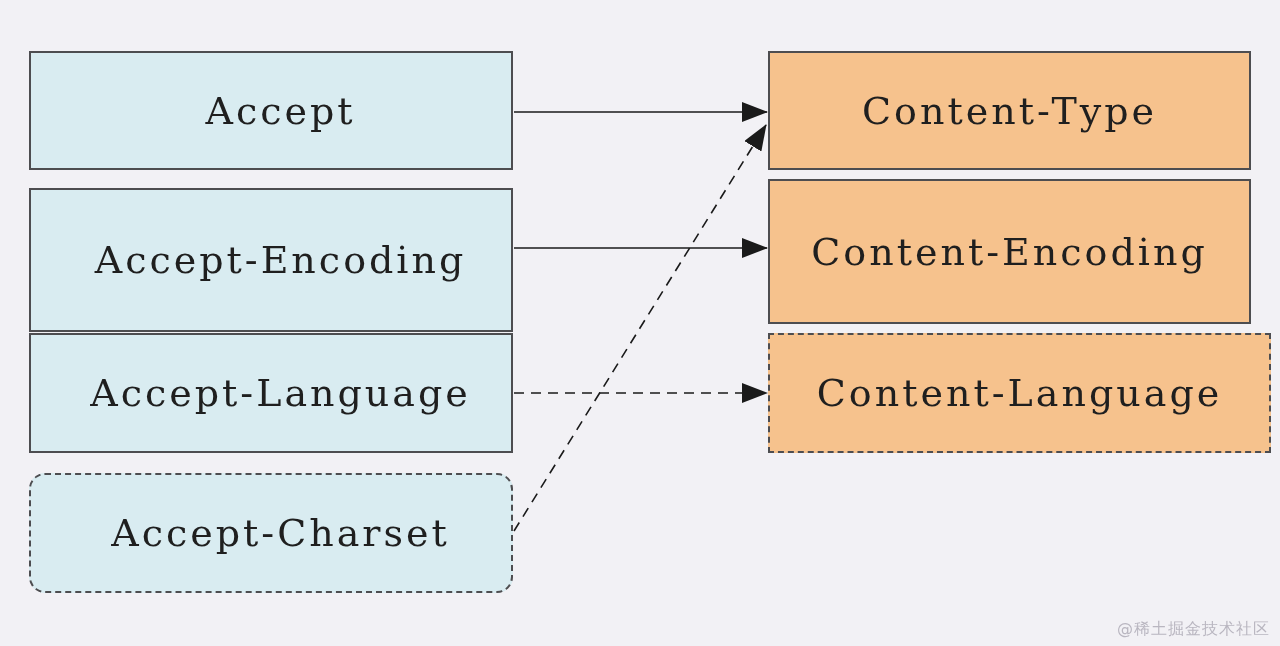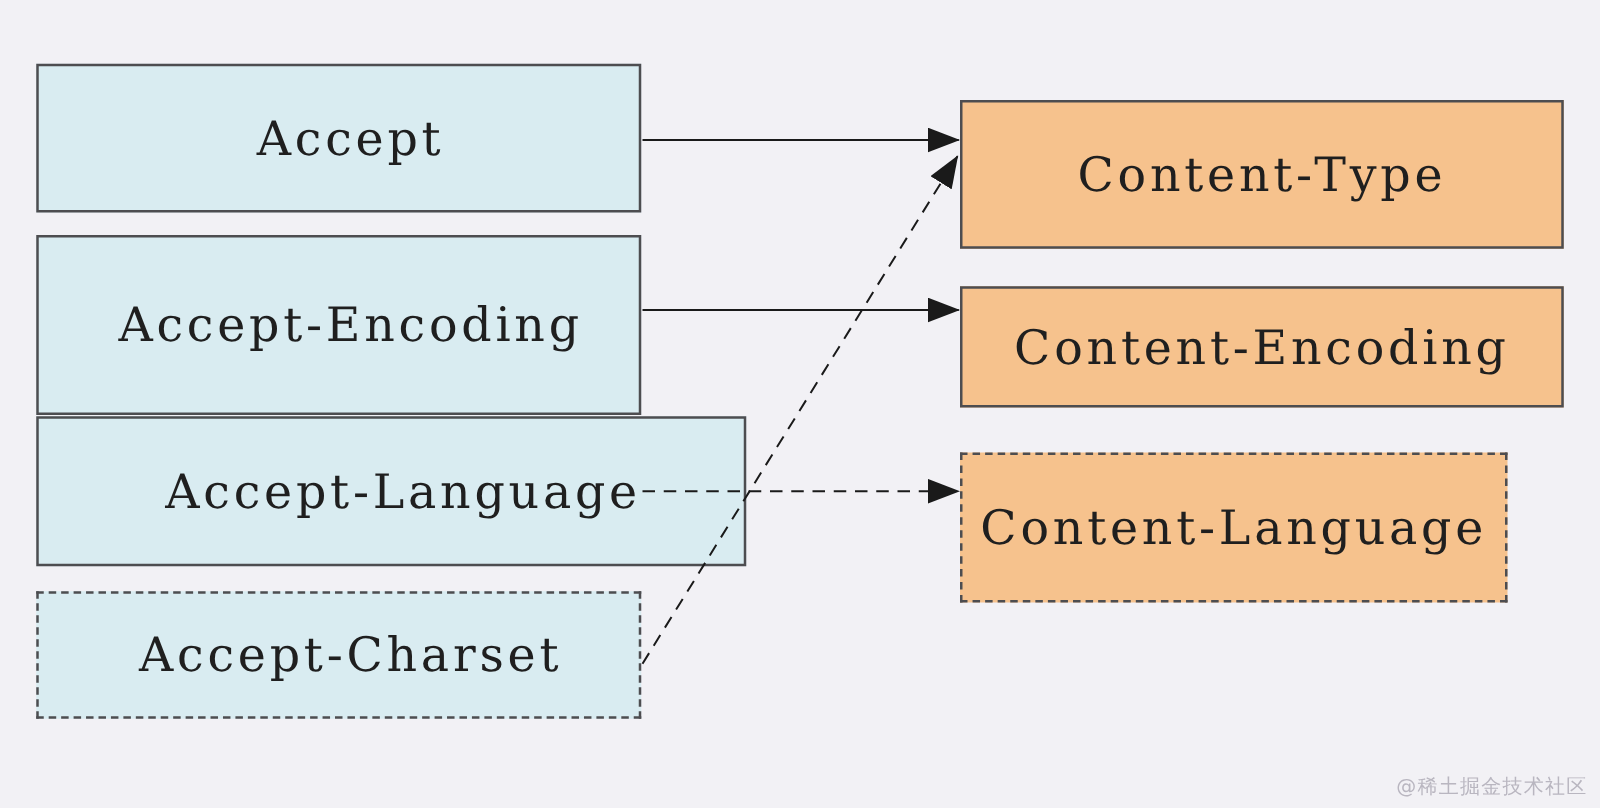--- a/index.html
+++ b/index.html
@@ -28,30 +28,30 @@
     position: absolute;
     display: flex;
     align-items: center;
     justify-content: center;
     font-size: 38px;
     letter-spacing: 3px;
     color: var(--text);
     border: 2px solid var(--border);
   }
   .node.request  { background: var(--request-box-fill); padding-left: 19px; }
-  .node.response { background: var(--response-box-fill); margin-top: 29px; }
+  .node.response { background: var(--response-box-fill); }
   .node.dashed   { border-style: dashed; }
 
   .pos-l1 { left: 29px;  top: 51px;  width: 484px; height: 119px; }
   .pos-l2 { left: 29px;  top: 188px; width: 484px; height: 144px; }
-  .pos-l3 { left: 29px;  top: 333px; width: 568px; height: 120px; }
-  .pos-l4 { left: 29px;  top: 473px; width: 484px; height: 102px; }
+  .pos-l3 { left: 29px;  top: 333px; width: 484px; height: 120px; }
+  .pos-l4 { left: 29px;  top: 473px; width: 484px; height: 120px; border-radius: 16px; }
   .pos-r1 { left: 768px; top: 51px;  width: 483px; height: 119px; }
-  .pos-r2 { left: 768px; top: 200px; width: 483px; height: 97px; }
-  .pos-r3 { left: 768px; top: 333px; width: 438px; height: 120px; }
+  .pos-r2 { left: 768px; top: 179px; width: 483px; height: 145px; }
+  .pos-r3 { left: 768px; top: 333px; width: 503px; height: 120px; }
 
   svg.arrows {
     position: absolute;
     left: 0; top: 0;
     width: 1280px; height: 646px;
     pointer-events: none;
   }
   svg.arrows line {
     stroke: var(--arrow);
     stroke-width: 1.6;

